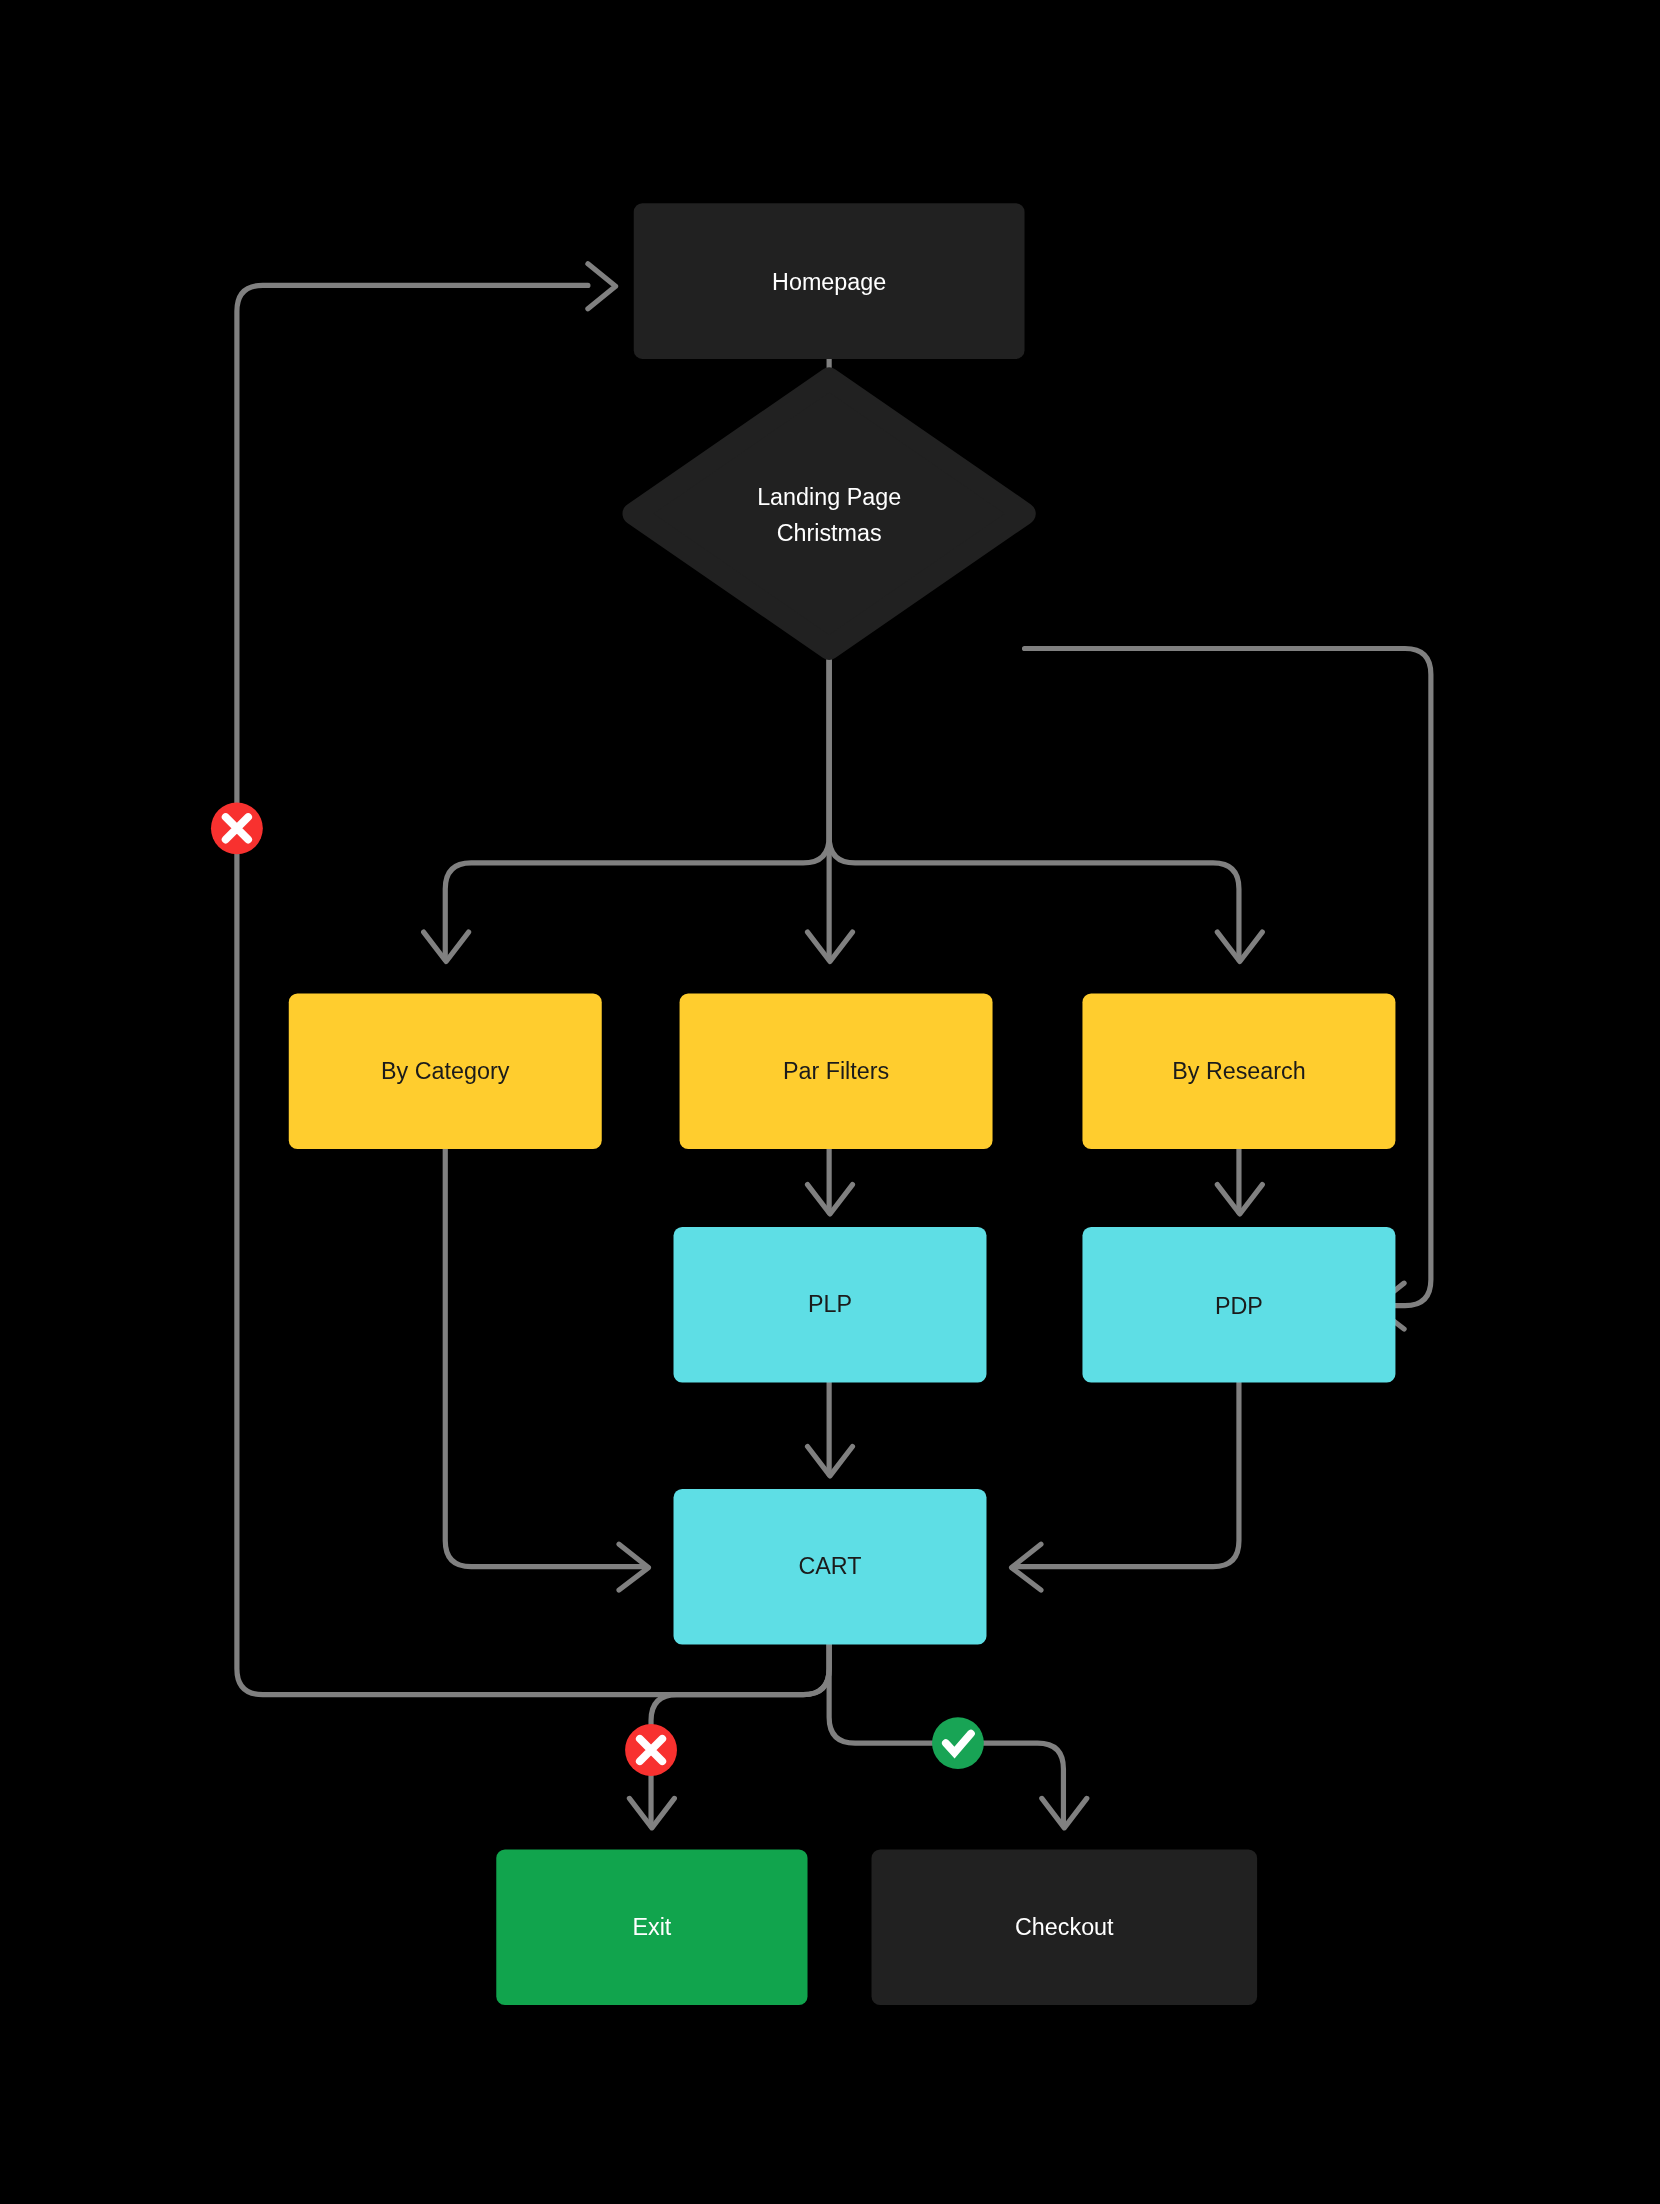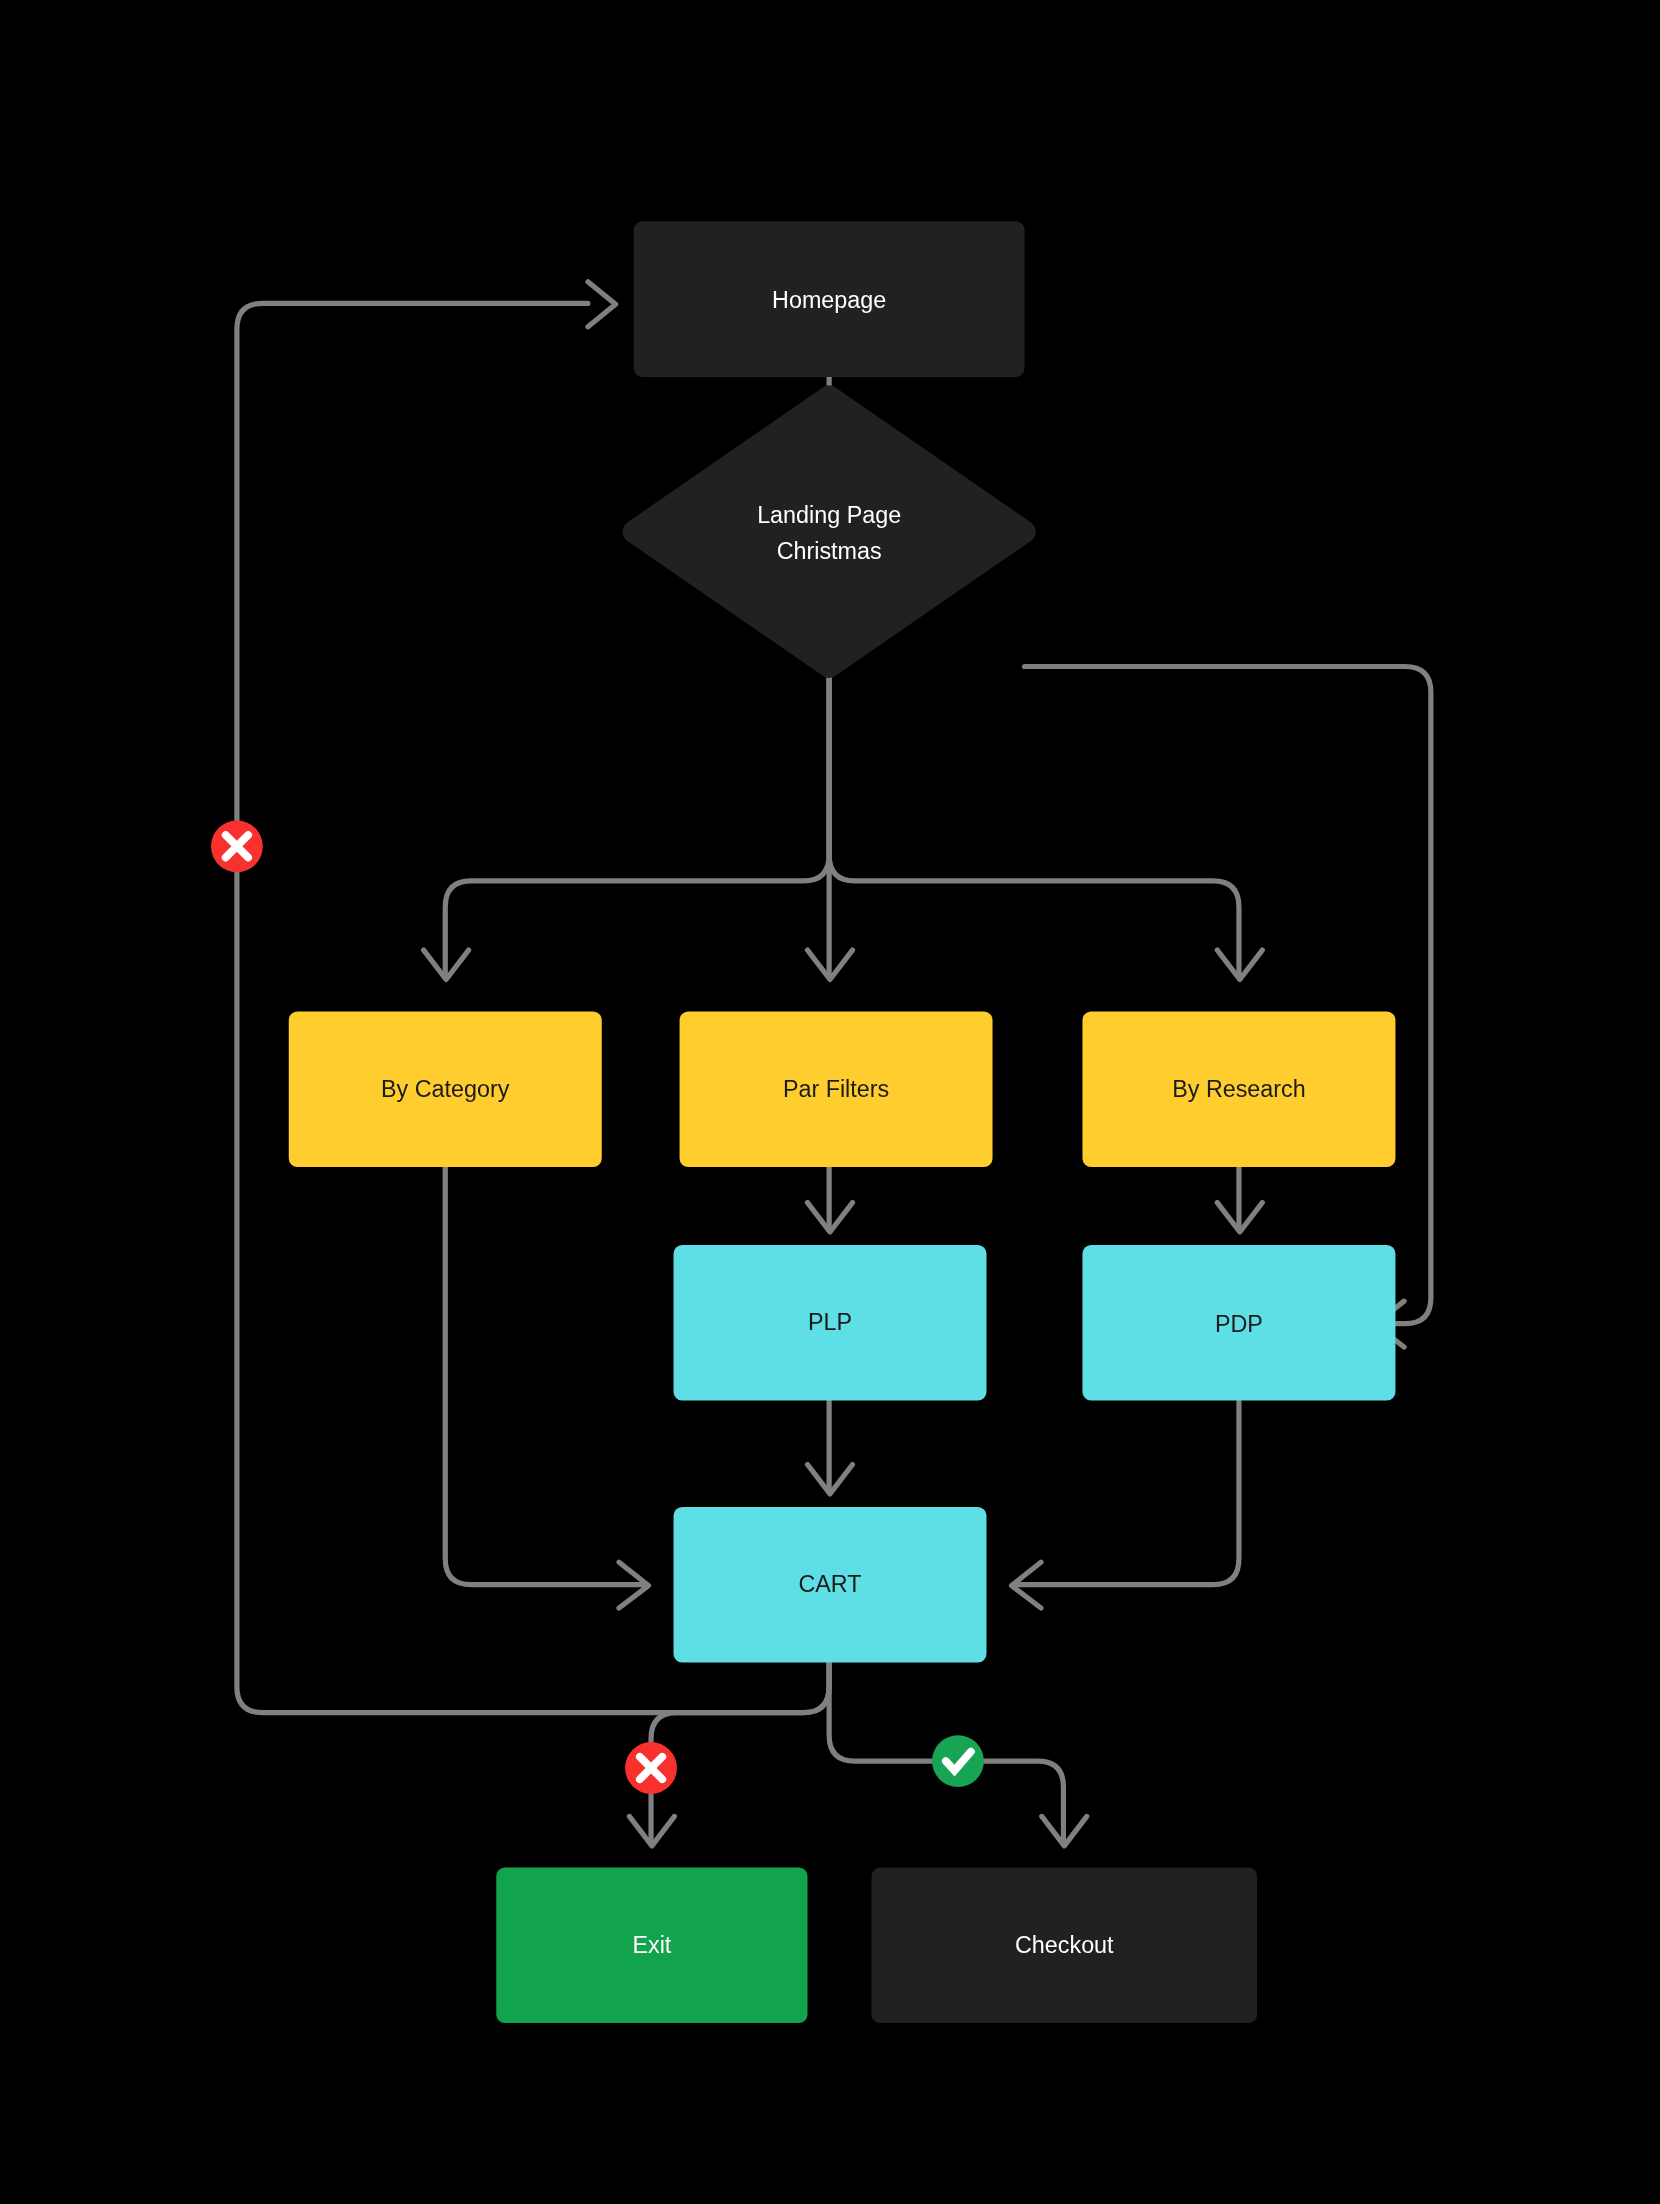--- a/index.html
+++ b/index.html
@@ -11,21 +11,20 @@
     width: 1660px;
     height: 2204px;
     overflow: hidden;
     font-family: "Liberation Sans", sans-serif;
   }
   #canvas {
     position: relative;
     width: 1660px;
     height: 1560px;
     background: #000000;
-    margin-top: 18px;
   }
   svg.flow {
     position: absolute;
     top: 0;
     left: 0;
     width: 1660px;
     height: 2204px;
   }
   .node-label {
     font-family: "Liberation Sans", sans-serif;

